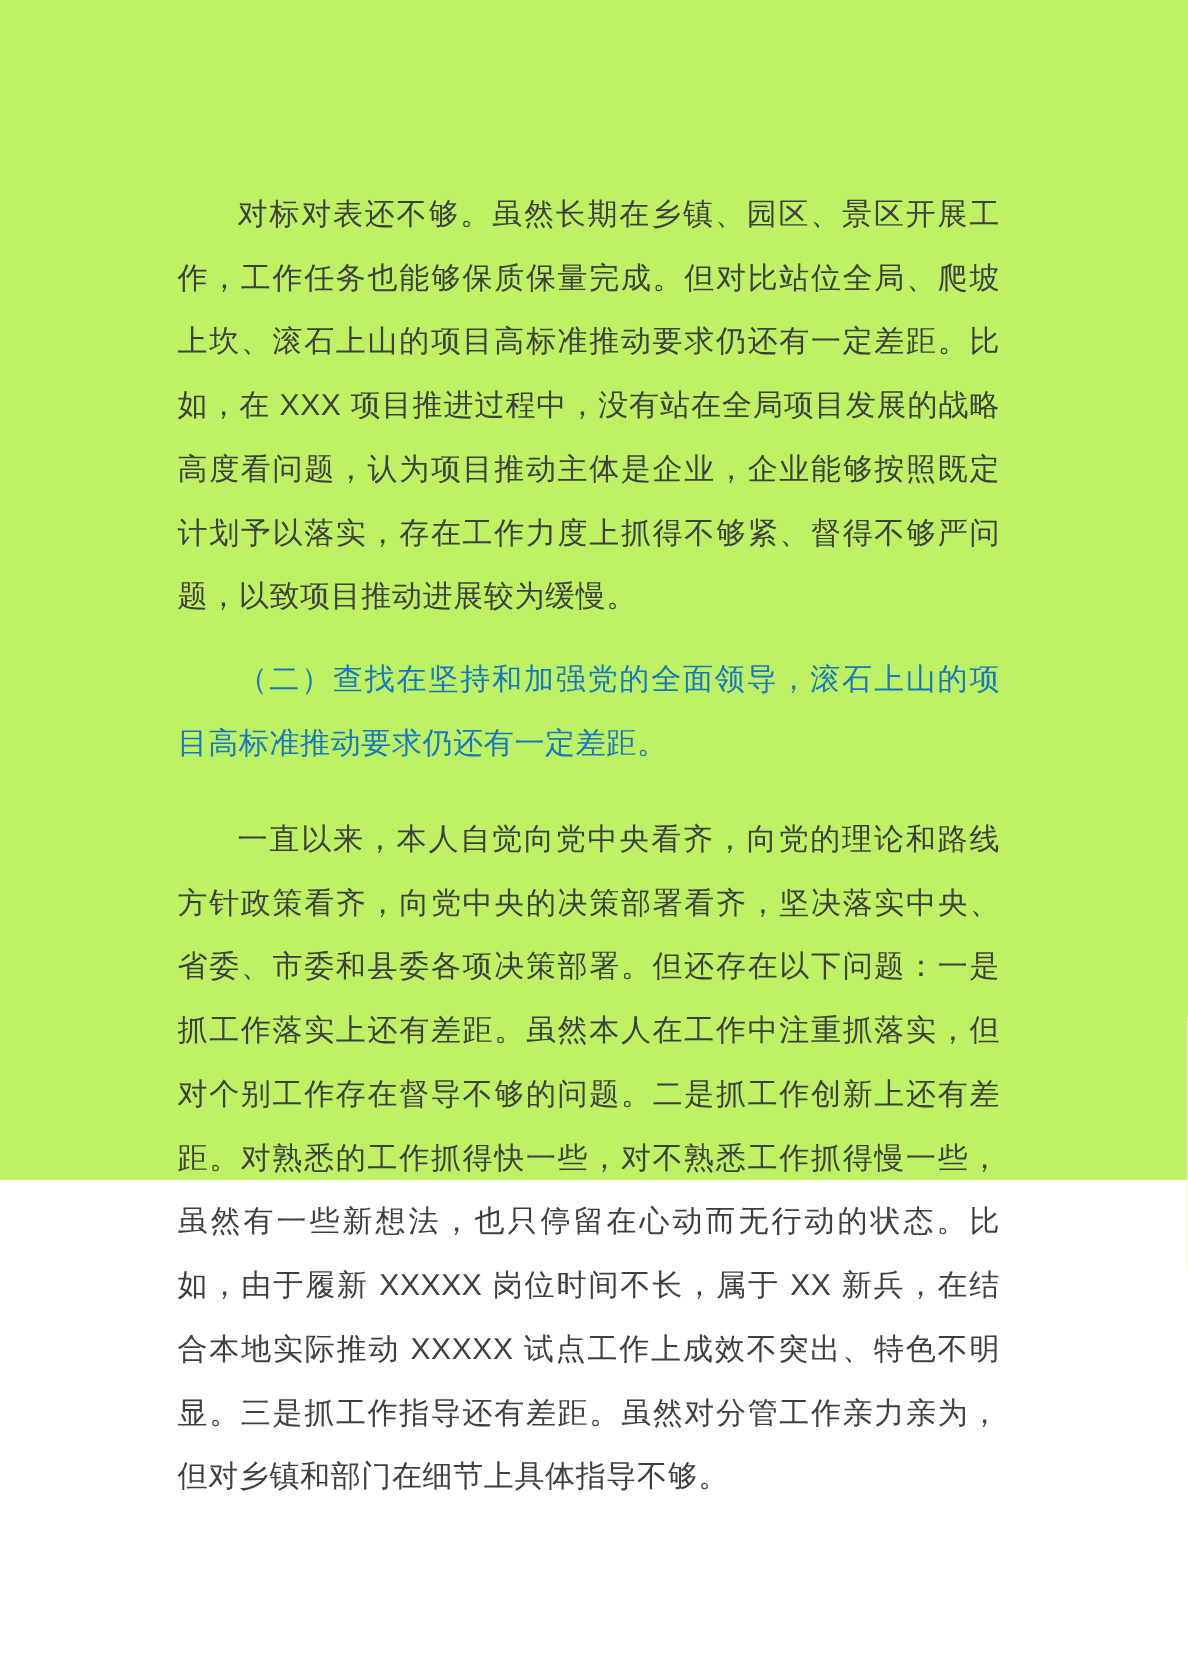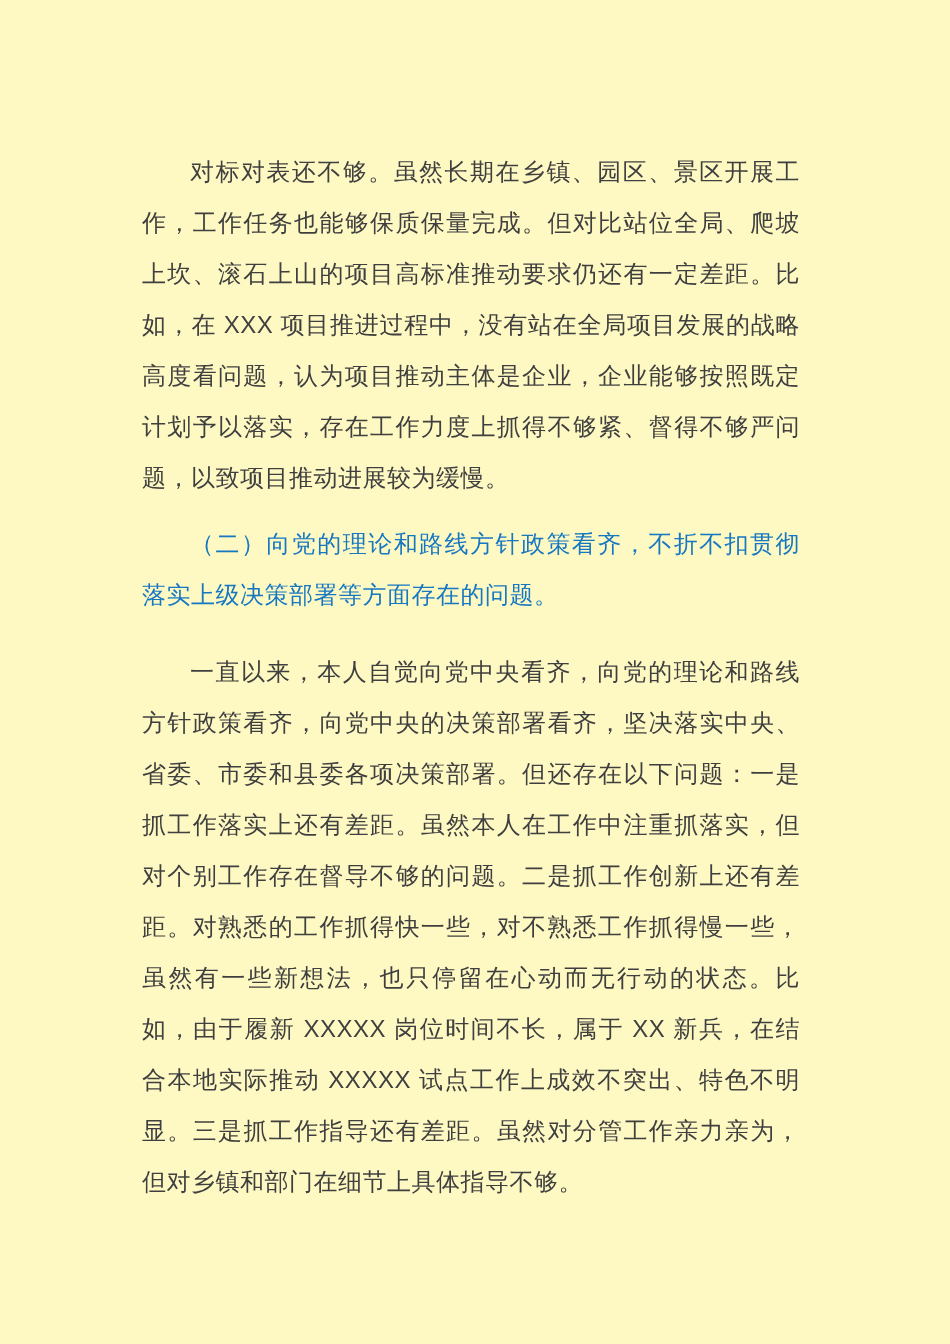--- a/index.html
+++ b/index.html
@@ -9,22 +9,22 @@
   }
   body {
     width: 950px;
     height: 1344px;
     overflow: hidden;
     font-family: "Liberation Sans", sans-serif;
   }
   .page {
     box-sizing: border-box;
     width: 950px;
-    height: 1344px;
-    background: #fef9c3;
+    height: 944px;
+    background: #bef264;
     padding: 146px 150px 0 142px;
   }
   .para {
     margin: 0;
     font-size: 24px;
     line-height: 51px;
     letter-spacing: 0.5px;
     color: #3f3f3f;
     text-align: justify;
     text-indent: 2em;
@@ -44,19 +44,19 @@
     font-weight: 400;
   }
 </style>
 </head>
 <body>
 
 <div class="page">
 
   <p class="para body-para">对标对表还不够。虽然长期在乡镇、园区、景区开展工作，工作任务也能够保质保量完成。但对比站位全局、爬坡上坎、滚石上山的项目高标准推动要求仍还有一定差距。比如，在 XXX 项目推进过程中，没有站在全局项目发展的战略高度看问题，认为项目推动主体是企业，企业能够按照既定计划予以落实，存在工作力度上抓得不够紧、督得不够严问题，以致项目推动进展较为缓慢。</p>
 
-  <p class="para section-heading">（二）向党的理论和路线方针政策看齐，不折不扣贯彻落实上级决策部署等方面存在的问题。</p>
+  <p class="para section-heading">（二）查找在坚持和加强党的全面领导，滚石上山的项目高标准推动要求仍还有一定差距。</p>
 
   <p class="para body-para">
     <span class="run">一直以来，本人自觉向党中央看齐，向党的理论和路线方针政策看齐，向党中央的决策部署看齐，坚决落实中央、省委、市委和县委各项决策部署。但还存在以下问题：</span><span class="run bold">一是</span><span class="run">抓工作落实上还有差距。虽然本人在工作中注重抓落实，但对个别工作存在督导不够的问题。</span><span class="run bold">二是</span><span class="run">抓工作创新上还有差距。对熟悉的工作抓得快一些，对不熟悉工作抓得慢一些，虽然有一些新想法，也只停留在心动而无行动的状态。比如，由于履新 XXXXX 岗位时间不长，属于 XX 新兵，在结合本地实际推动 XXXXX 试点工作上成效不突出、特色不明显。</span><span class="run bold">三是</span><span class="run">抓工作指导还有差距。虽然对分管工作亲力亲为，但对乡镇和部门在细节上具体指导不够。</span>
   </p>
 
 </div>
 
 </body></html>

